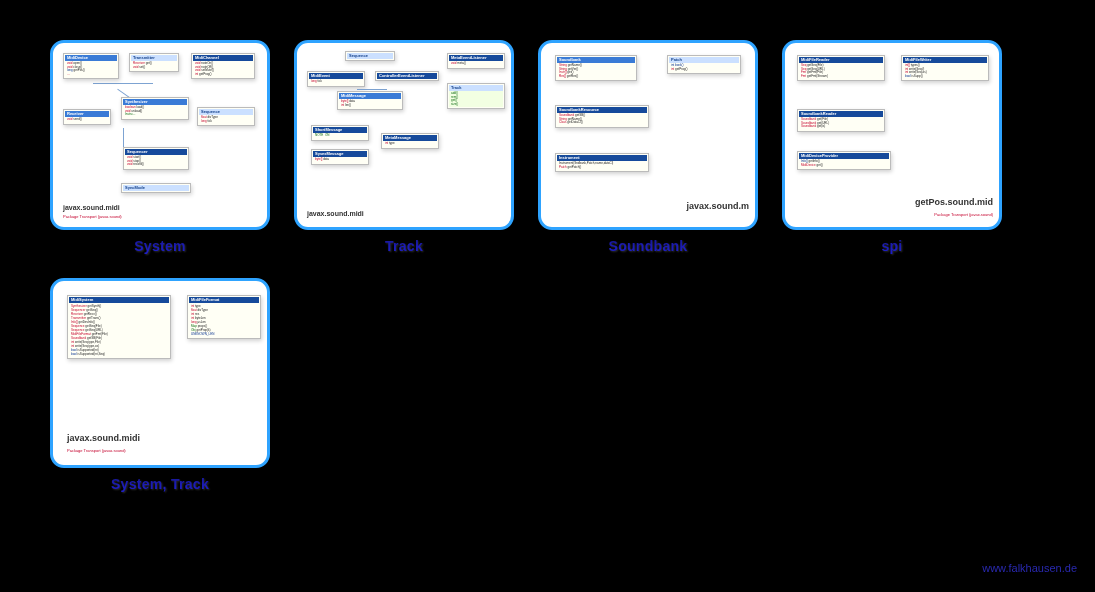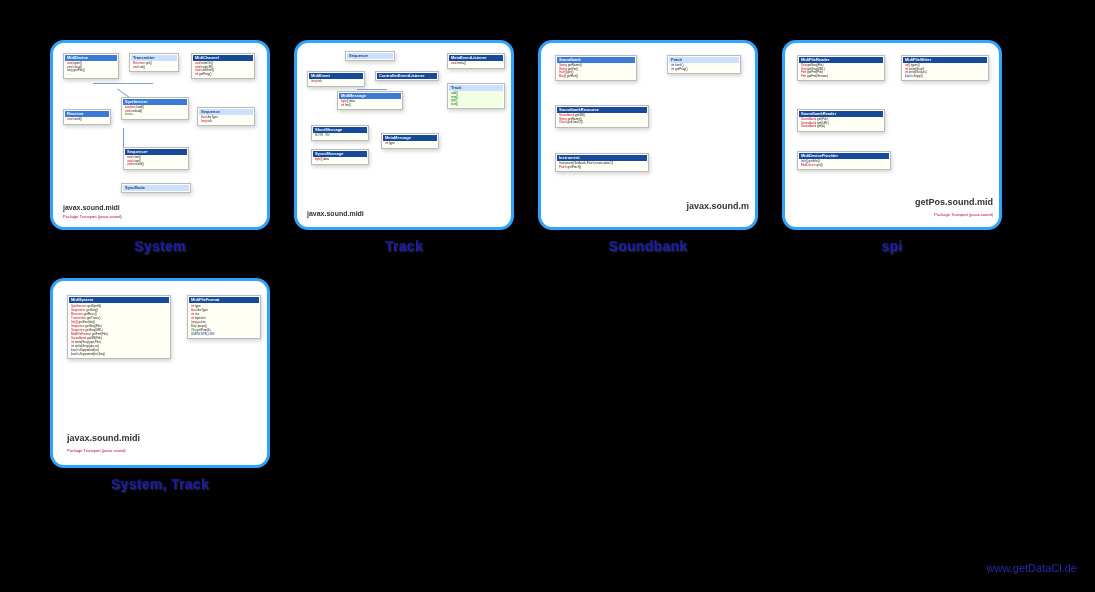--- a/index.html
+++ b/index.html
@@ -287,13 +287,13 @@
         </div>
       </div>
       <span class="pkg-label big" style="left:14px; bottom:22px;">javax.sound.midi</span>
       <span class="tiny-link" style="left:14px; bottom:12px;">Package Transport (javax.sound)</span>
     </div>
     <div class="thumb-label">System, Track</div>
   </div>
 
 </div>
 
-<a class="footer-link">www.getDataCl.de</a>
+<a class="footer-link">www.falkhausen.de</a>
 
 </body></html>

